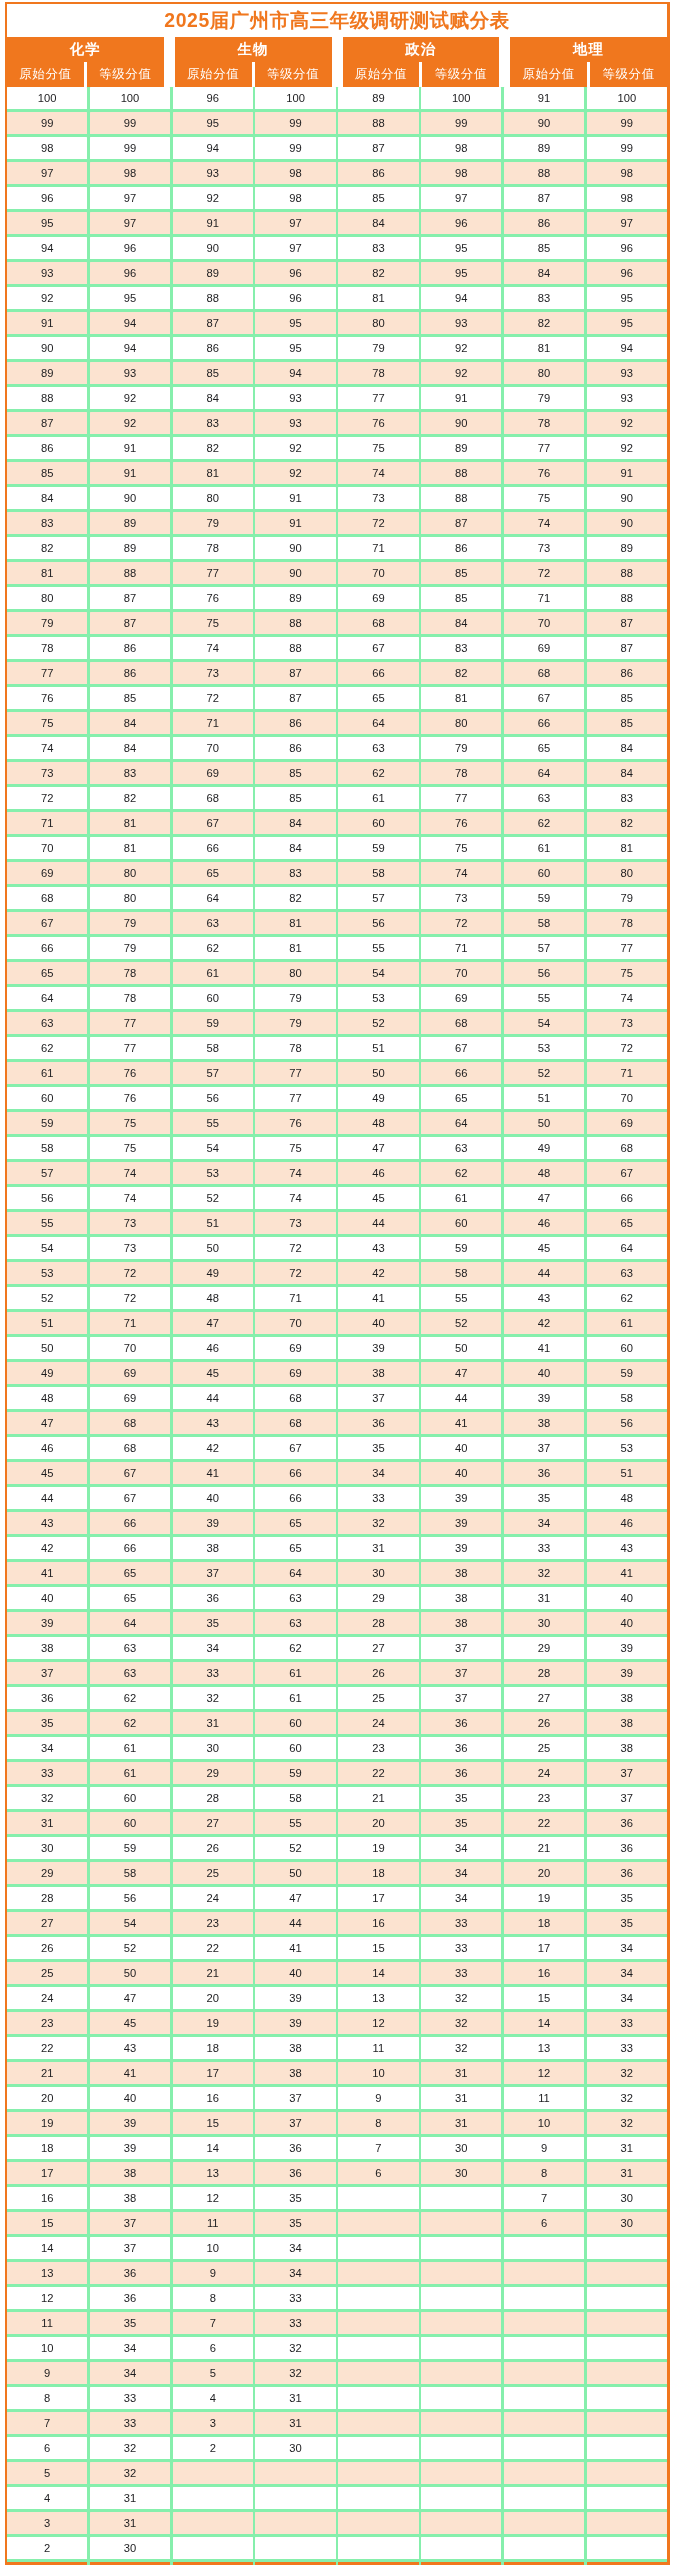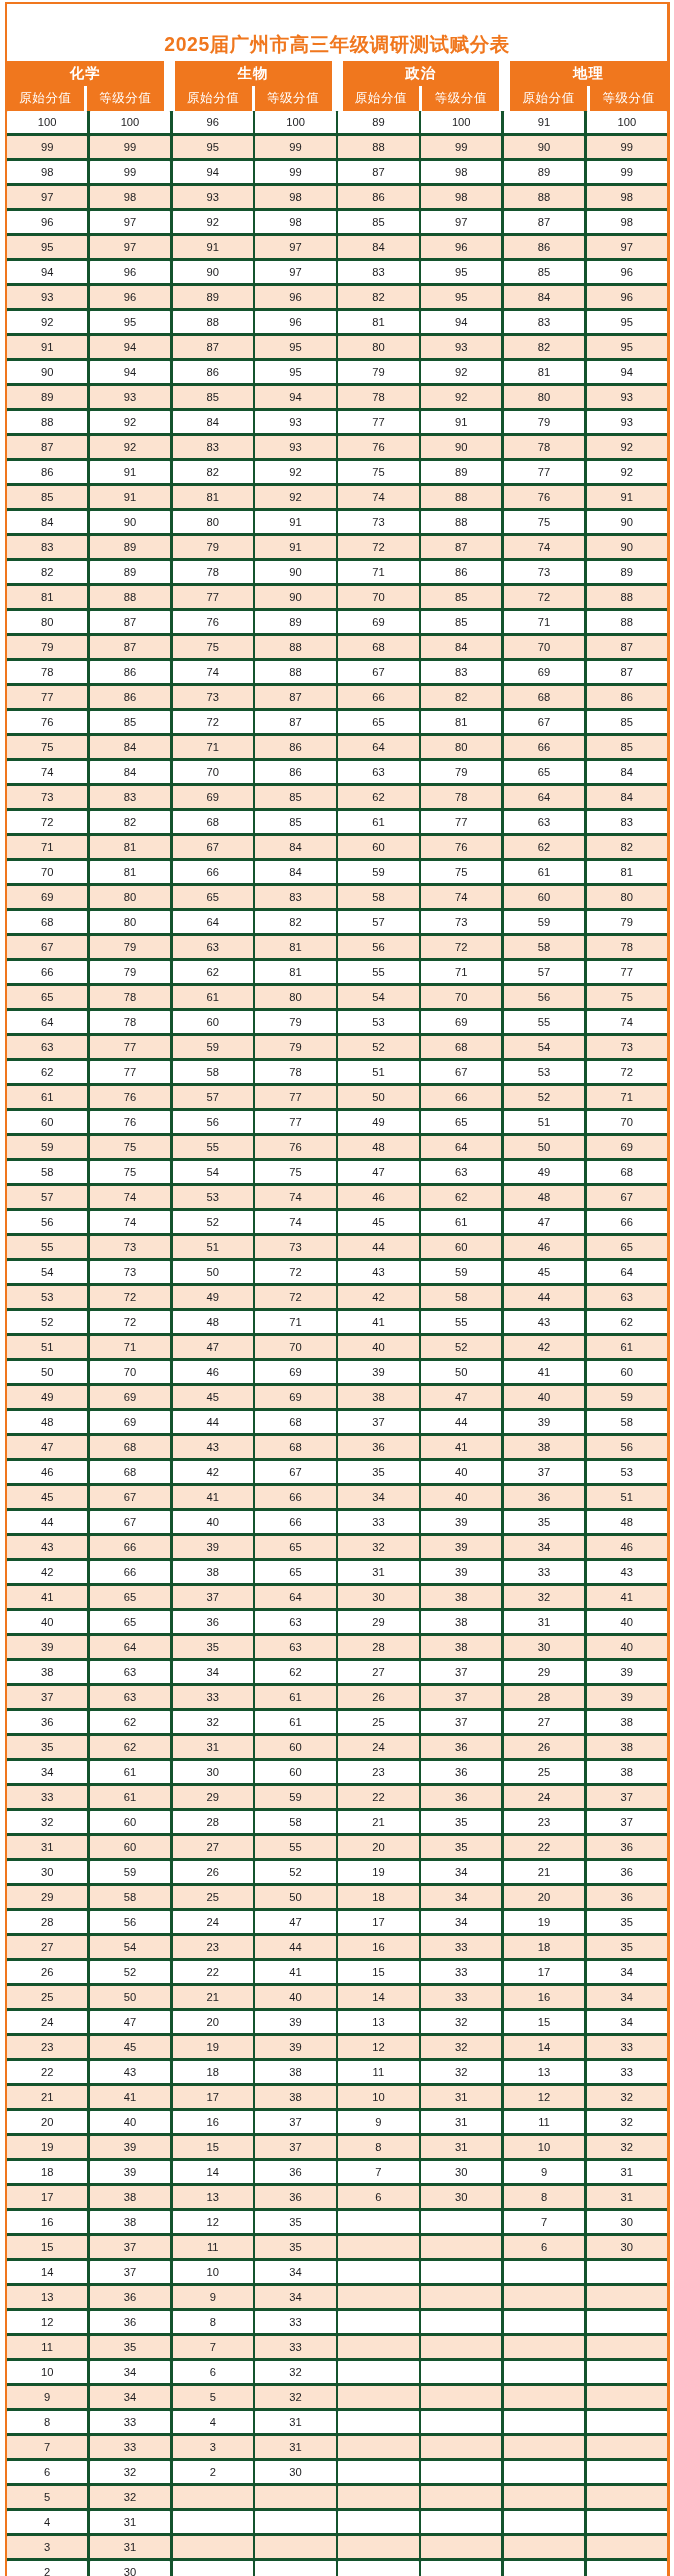--- a/index.html
+++ b/index.html
@@ -12,40 +12,39 @@
     box-sizing:border-box;
     border-left:2.5px solid var(--accent);
     border-right:3.1px solid var(--accent);
     border-top:2.5px solid var(--accent);
     background:#ffffff;
   }
   .title{
     height:33px;display:flex;align-items:center;justify-content:center;
     color:var(--accent);font-size:19.4px;font-weight:bold;letter-spacing:0.6px;
     background:#ffffff;
-    margin-top:24px;
   }
   .header{
     display:grid;grid-template-columns:repeat(4,1fr);gap:11px;
     height:50px;background:#ffffff;
   }
   .group{background:var(--accent);display:flex;flex-direction:column;}
   .subject{
     height:25px;display:flex;align-items:center;justify-content:center;
     color:var(--header-text);font-size:14.4px;font-weight:bold;letter-spacing:1.2px;
   }
   .subs{height:25px;display:flex;}
   .subs .lbl{
     flex:1;display:flex;align-items:center;justify-content:center;
     color:var(--header-text);font-size:12.5px;font-weight:normal;letter-spacing:0.6px;
   }
   .subs .vdiv{width:3.1px;background:#ffffff;}
   .grid{
     display:grid;grid-template-columns:repeat(8,1fr);
-    gap:2.5px;background:#14532d;
+    gap:2.5px;background:#86efac;
   }
   .cell{
     height:22.5px;line-height:22.5px;text-align:center;
     font-size:11.2px;color:var(--cell-text);background:#ffffff;
     border-radius:0.6px;
   }
   .cell.alt{background:var(--row-alt);}
   .bcap{height:3.1px;background:var(--accent);}
 </style>
 </head>

